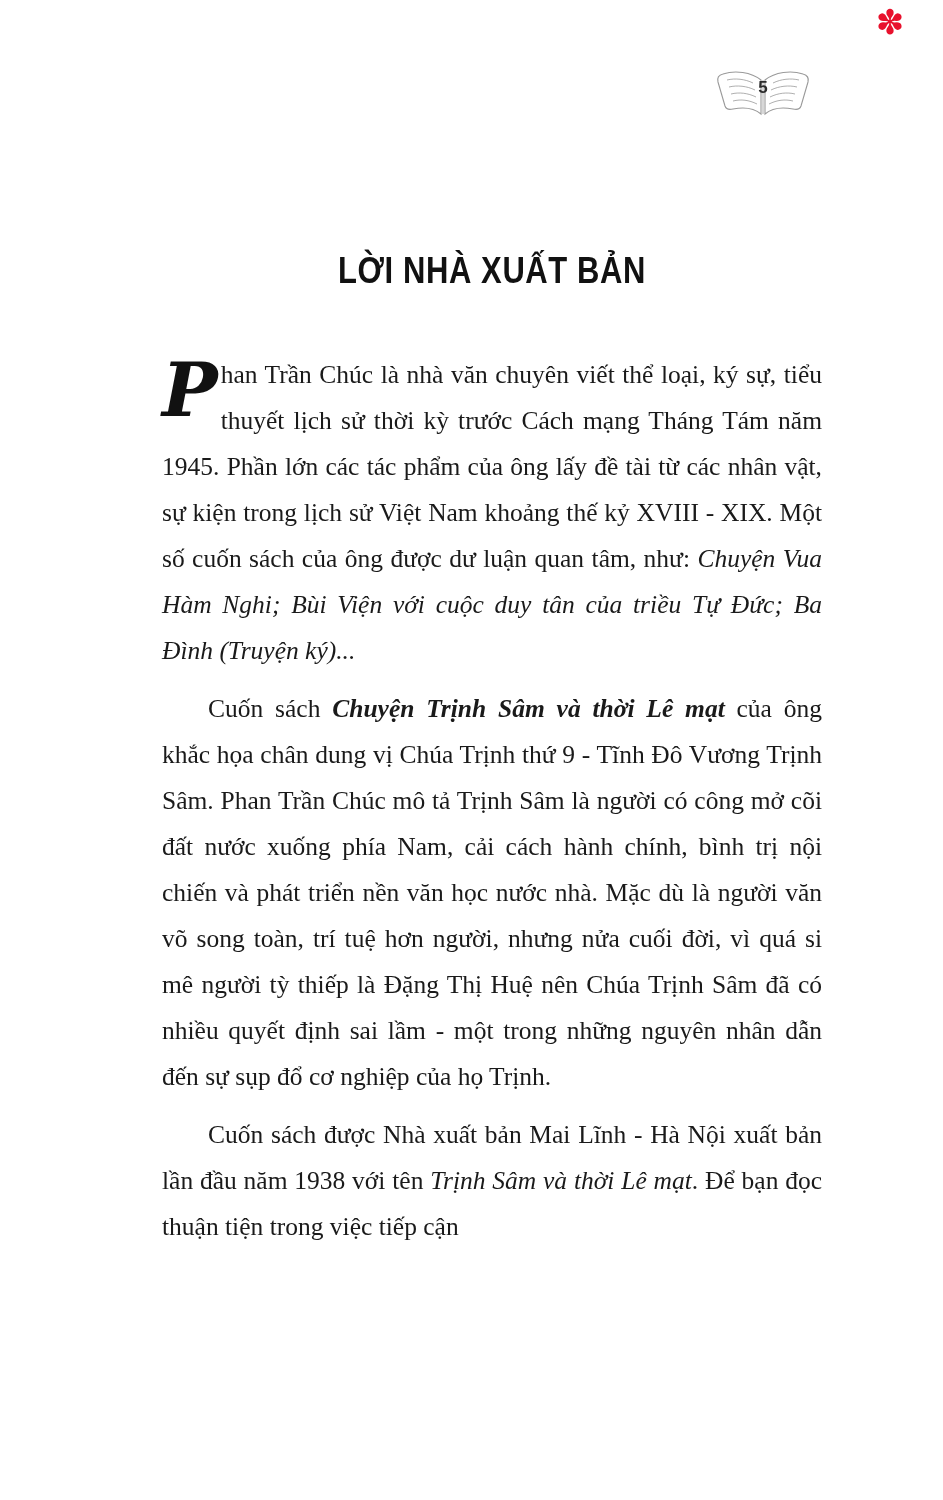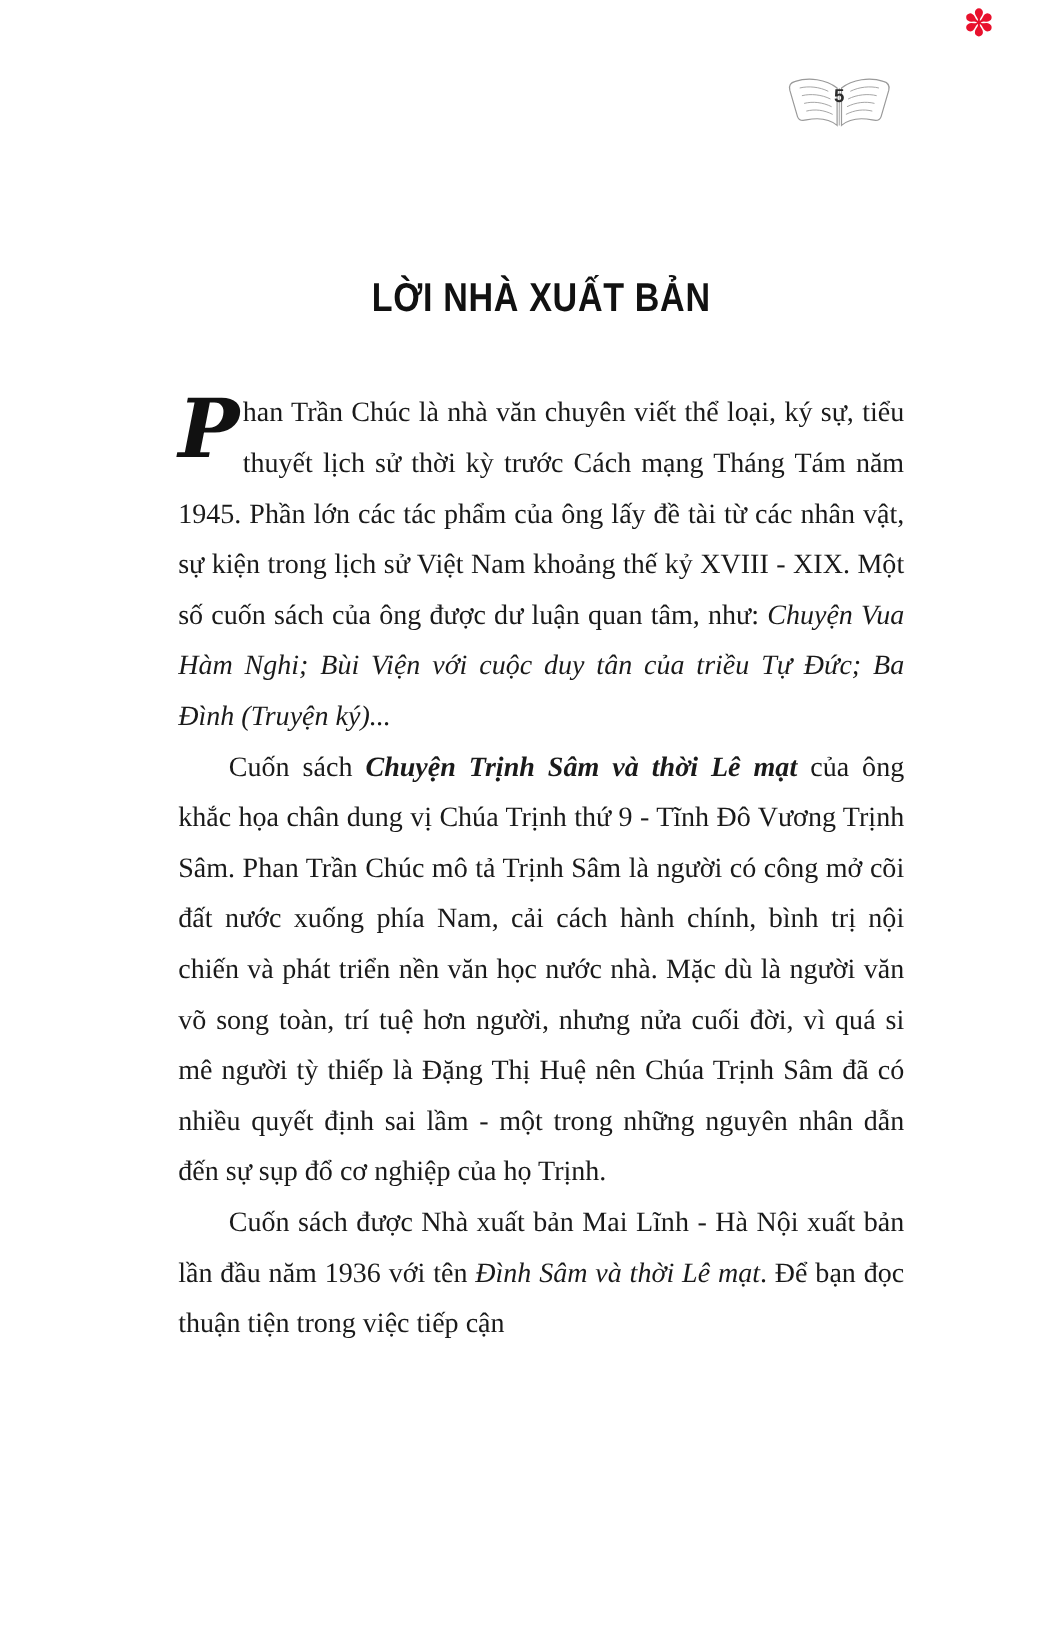--- a/index.html
+++ b/index.html
@@ -77,21 +77,21 @@
 
   p.para {
     margin: 0;
     font-size: 25.5px;
     line-height: 46px;
     text-align: justify;
     text-justify: inter-word;
     hyphens: none;
   }
   p.para + p.para {
-    margin-top: 0;
+    margin-top: 12px;
   }
   p.indent {
     text-indent: 46px;
   }
 
   
   .dropcap {
     float: left;
     font-family: "DejaVu Serif", serif;
     font-style: italic;
@@ -146,18 +146,18 @@
 
   <p class="para">
     <span class="dropcap">P</span><span>han Trần Chúc là nhà văn chuyên viết thể loại, ký sự, tiểu thuyết lịch sử thời kỳ trước Cách mạng Tháng Tám năm 1945. Phần lớn các tác phẩm của ông lấy đề tài từ các nhân vật, sự kiện trong lịch sử Việt Nam khoảng thế kỷ XVIII - XIX. Một số cuốn sách của ông được dư luận quan tâm, như: </span><span class="it">Chuyện Vua Hàm Nghi; Bùi Viện với cuộc duy tân của triều Tự Đức; Ba Đình (Truyện ký)...</span>
   </p>
 
   <p class="para indent">
     <span>Cuốn sách </span><span class="bi">Chuyện Trịnh Sâm và thời Lê mạt</span><span> của ông khắc họa chân dung vị Chúa Trịnh thứ 9 - Tĩnh Đô Vương Trịnh Sâm. Phan Trần Chúc mô tả Trịnh Sâm là người có công mở cõi đất nước xuống phía Nam, cải cách hành chính, bình trị nội chiến và phát triển nền văn học nước nhà. Mặc dù là người văn võ song toàn, trí tuệ hơn người, nhưng nửa cuối đời, vì quá si mê người tỳ thiếp là Đặng Thị Huệ nên Chúa Trịnh Sâm đã có nhiều quyết định sai lầm - một trong những nguyên nhân dẫn đến sự sụp đổ cơ nghiệp của họ Trịnh.</span>
   </p>
 
   <p class="para indent">
-    <span>Cuốn sách được Nhà xuất bản Mai Lĩnh - Hà Nội xuất bản lần đầu năm 1936 với tên </span><span class="it">Đình Sâm và thời Lê mạt</span><span>. Để bạn đọc thuận tiện trong việc tiếp cận</span>
+    <span>Cuốn sách được Nhà xuất bản Mai Lĩnh - Hà Nội xuất bản lần đầu năm 1938 với tên </span><span class="it">Trịnh Sâm và thời Lê mạt</span><span>. Để bạn đọc thuận tiện trong việc tiếp cận</span>
   </p>
 
 </div>
 
 <div class="page-cut"></div>
 
 </body></html>

